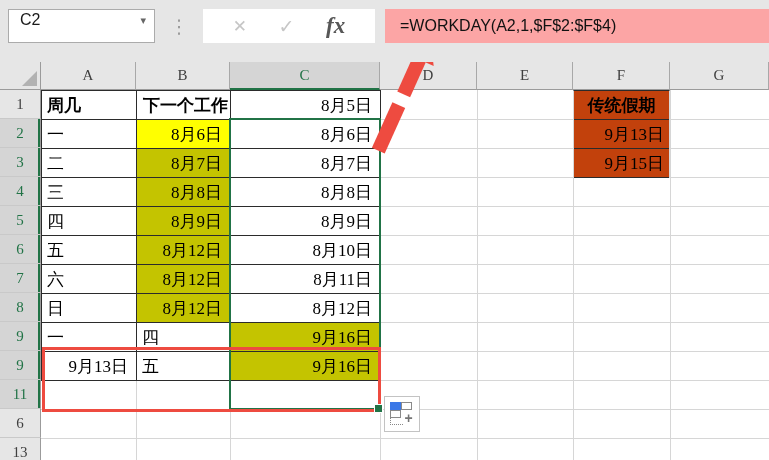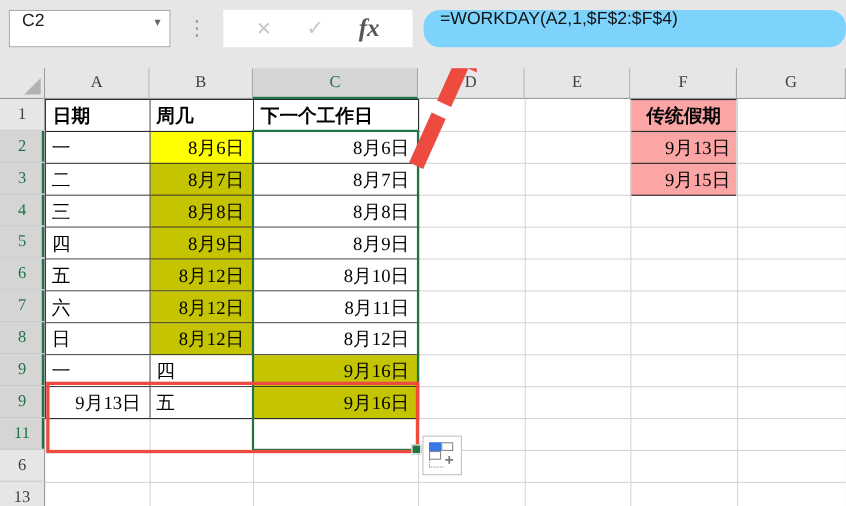--- a/index.html
+++ b/index.html
@@ -14,22 +14,22 @@
   .namebox .val { flex:1; font-size:16px; color:#1a1a1a; }
   .namebox .dd { font-size:11px; color:#666; }
   .dots { position:absolute; left:172px; top:12px; width:14px; height:28px; color:#9a9a9a;
           font-size:19px; display:flex; align-items:center; justify-content:center; }
   .btnbox { position:absolute; left:203px; top:9px; width:172px; height:34px; background:#fff;
             display:flex; align-items:center; justify-content:space-around; padding:0 14px; }
   .icon-x, .icon-check { font-size:17px; color:#c6c6c6; }
   .icon-check { font-size:19px; }
   .icon-fx { font-family:"Liberation Serif", serif; font-style:italic; font-weight:bold;
              font-size:23px; color:#575757; }
-  .formulabox { position:absolute; left:385px; top:9px; width:384px; height:34px; background:#7dd3fc;
-                display:flex; padding-left:15px;border-radius:15px; }
+  .formulabox { position:absolute; left:385px; top:9px; width:384px; height:34px; background:#fca5a5;
+                display:flex; align-items:center; padding-left:15px; }
   .formulabox .formula { font-size:16px; color:#111; white-space:nowrap; }
 
   
   .corner { position:absolute; left:0; top:62px; width:41px; height:28px; background:#e6e6e6;
             border-right:1px solid #9b9b9b; border-bottom:1px solid #9b9b9b; z-index:3; }
   .corner .tri { position:absolute; right:3px; bottom:3px; width:0; height:0;
                  border-left:15px solid transparent; border-bottom:15px solid #b2b2b2; }
   .colhead { position:absolute; top:62px; height:28px; background:#e6e6e6; z-index:3;
              border-right:1px solid #a8a8a8; border-bottom:1px solid #9b9b9b;
              display:flex; align-items:center; justify-content:center;
@@ -55,21 +55,21 @@
           font-family:"Liberation Serif", serif; font-size:17px; color:#000; white-space:nowrap; overflow:hidden; }
   .cell.head { font-weight:bold; justify-content:flex-start; padding-left:6px; }
   .cell.col-a { justify-content:flex-end; padding-right:8px; }
   .cell.col-b { justify-content:flex-start; padding-left:5px; }
   .cell.col-c { justify-content:flex-end; padding-right:8px; }
   .cell.head.col-a, .cell.head.col-c { justify-content:flex-start; padding-left:6px; padding-right:0; }
   .cell.fill-active { background:#ffff00; }
   .cell.fill-sel { background:#c4c400; }
 
   
-  .holidaytable { position:absolute; left:573px; top:90px; width:97px; z-index:4; background:#fca5a5;
+  .holidaytable { position:absolute; left:573px; top:90px; width:97px; z-index:4; background:#c2410c;
                   border-top:1px solid #2b2b2b; border-left:1px solid #d8d8d8; border-right:1px solid #d8d8d8; }
   .hcell { height:29px; border-bottom:1px solid #2b2b2b; display:flex; align-items:center;
            font-family:"Liberation Serif", serif; font-size:17px; color:#000; }
   .hcell.head { font-weight:bold; justify-content:center; }
   .hcell.date { justify-content:flex-end; padding-right:5px; }
 
   
   .selbox { position:absolute; left:229px; top:118px; width:152px; height:292px;
             border:2px solid #217346; z-index:5; }
   .fillhandle { position:absolute; left:374px; top:404px; width:9px; height:9px;
@@ -150,24 +150,24 @@
   <div class="hline" style="top:235px;"></div>
   <div class="hline" style="top:264px;"></div>
   <div class="hline" style="top:293px;"></div>
   <div class="hline" style="top:322px;"></div>
   <div class="hline" style="top:351px;"></div>
   <div class="hline" style="top:380px;"></div>
   <div class="hline" style="top:409px;"></div>
   <div class="hline" style="top:438px;"></div>
 
   <div class="maintable">
-    <div class="cell head col-a">日期</div>
     <div class="cell head col-b">周几</div>
     <div class="cell head col-c">下一个工作日</div>
 
+    <div class="cell col-a">8月5日</div>
     <div class="cell col-b">一</div>
     <div class="cell col-c fill-active">8月6日</div>
 
     <div class="cell col-a">8月6日</div>
     <div class="cell col-b">二</div>
     <div class="cell col-c fill-sel">8月7日</div>
 
     <div class="cell col-a">8月7日</div>
     <div class="cell col-b">三</div>
     <div class="cell col-c fill-sel">8月8日</div>

